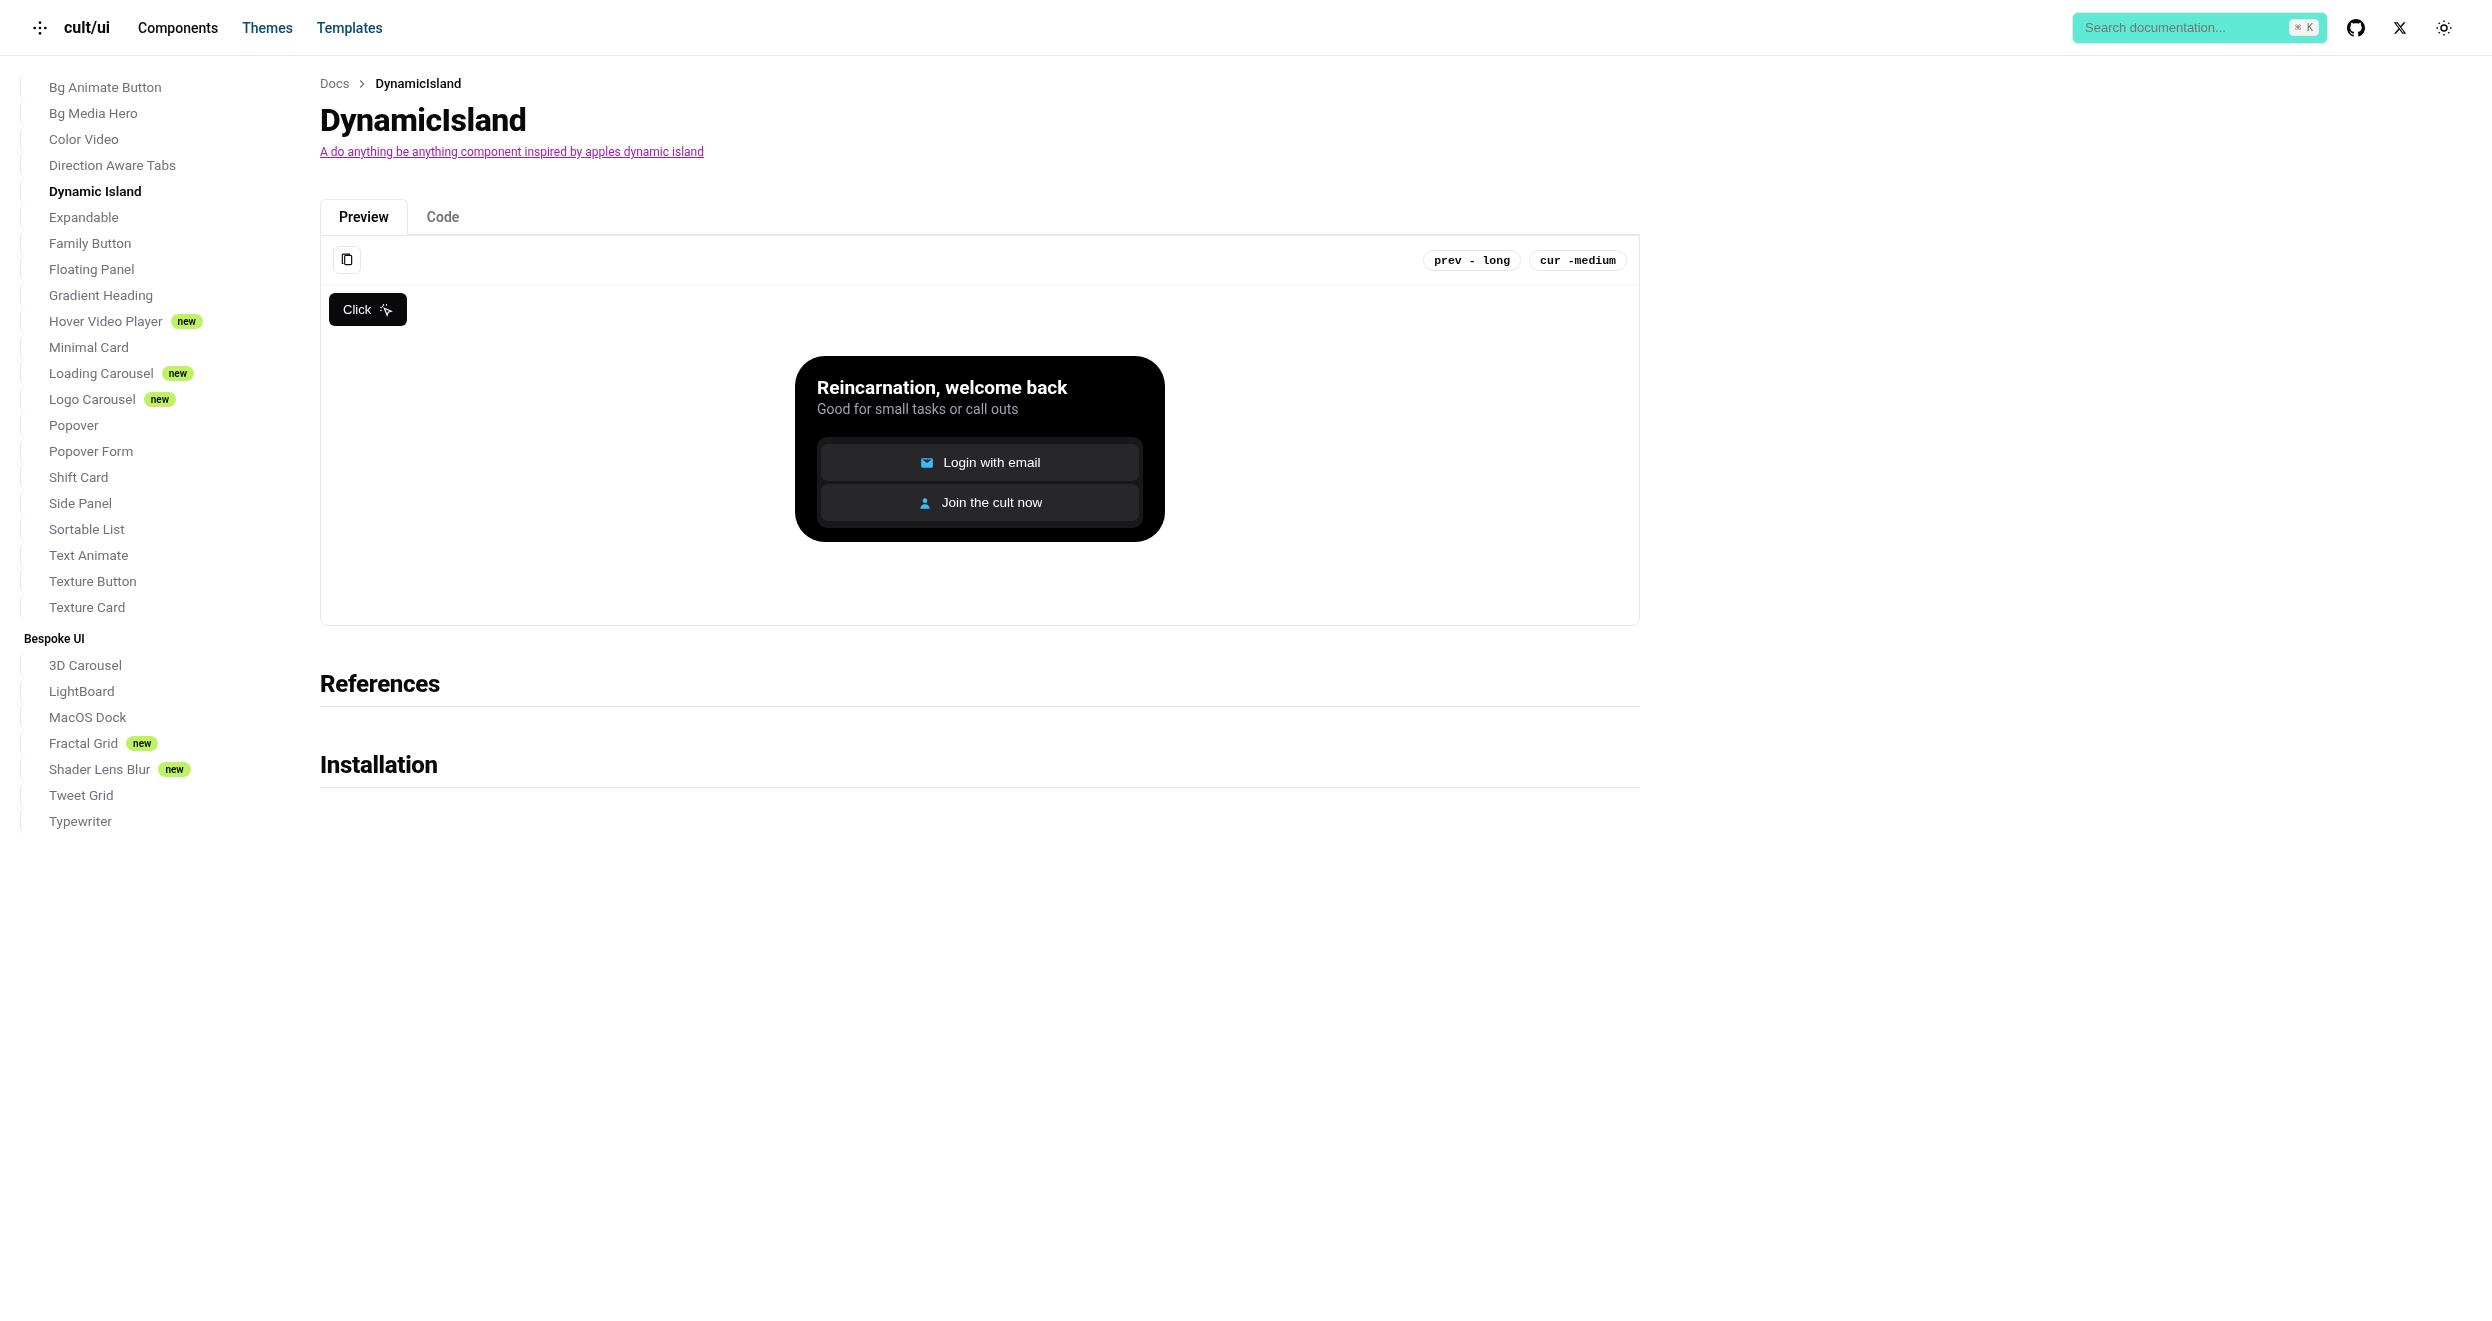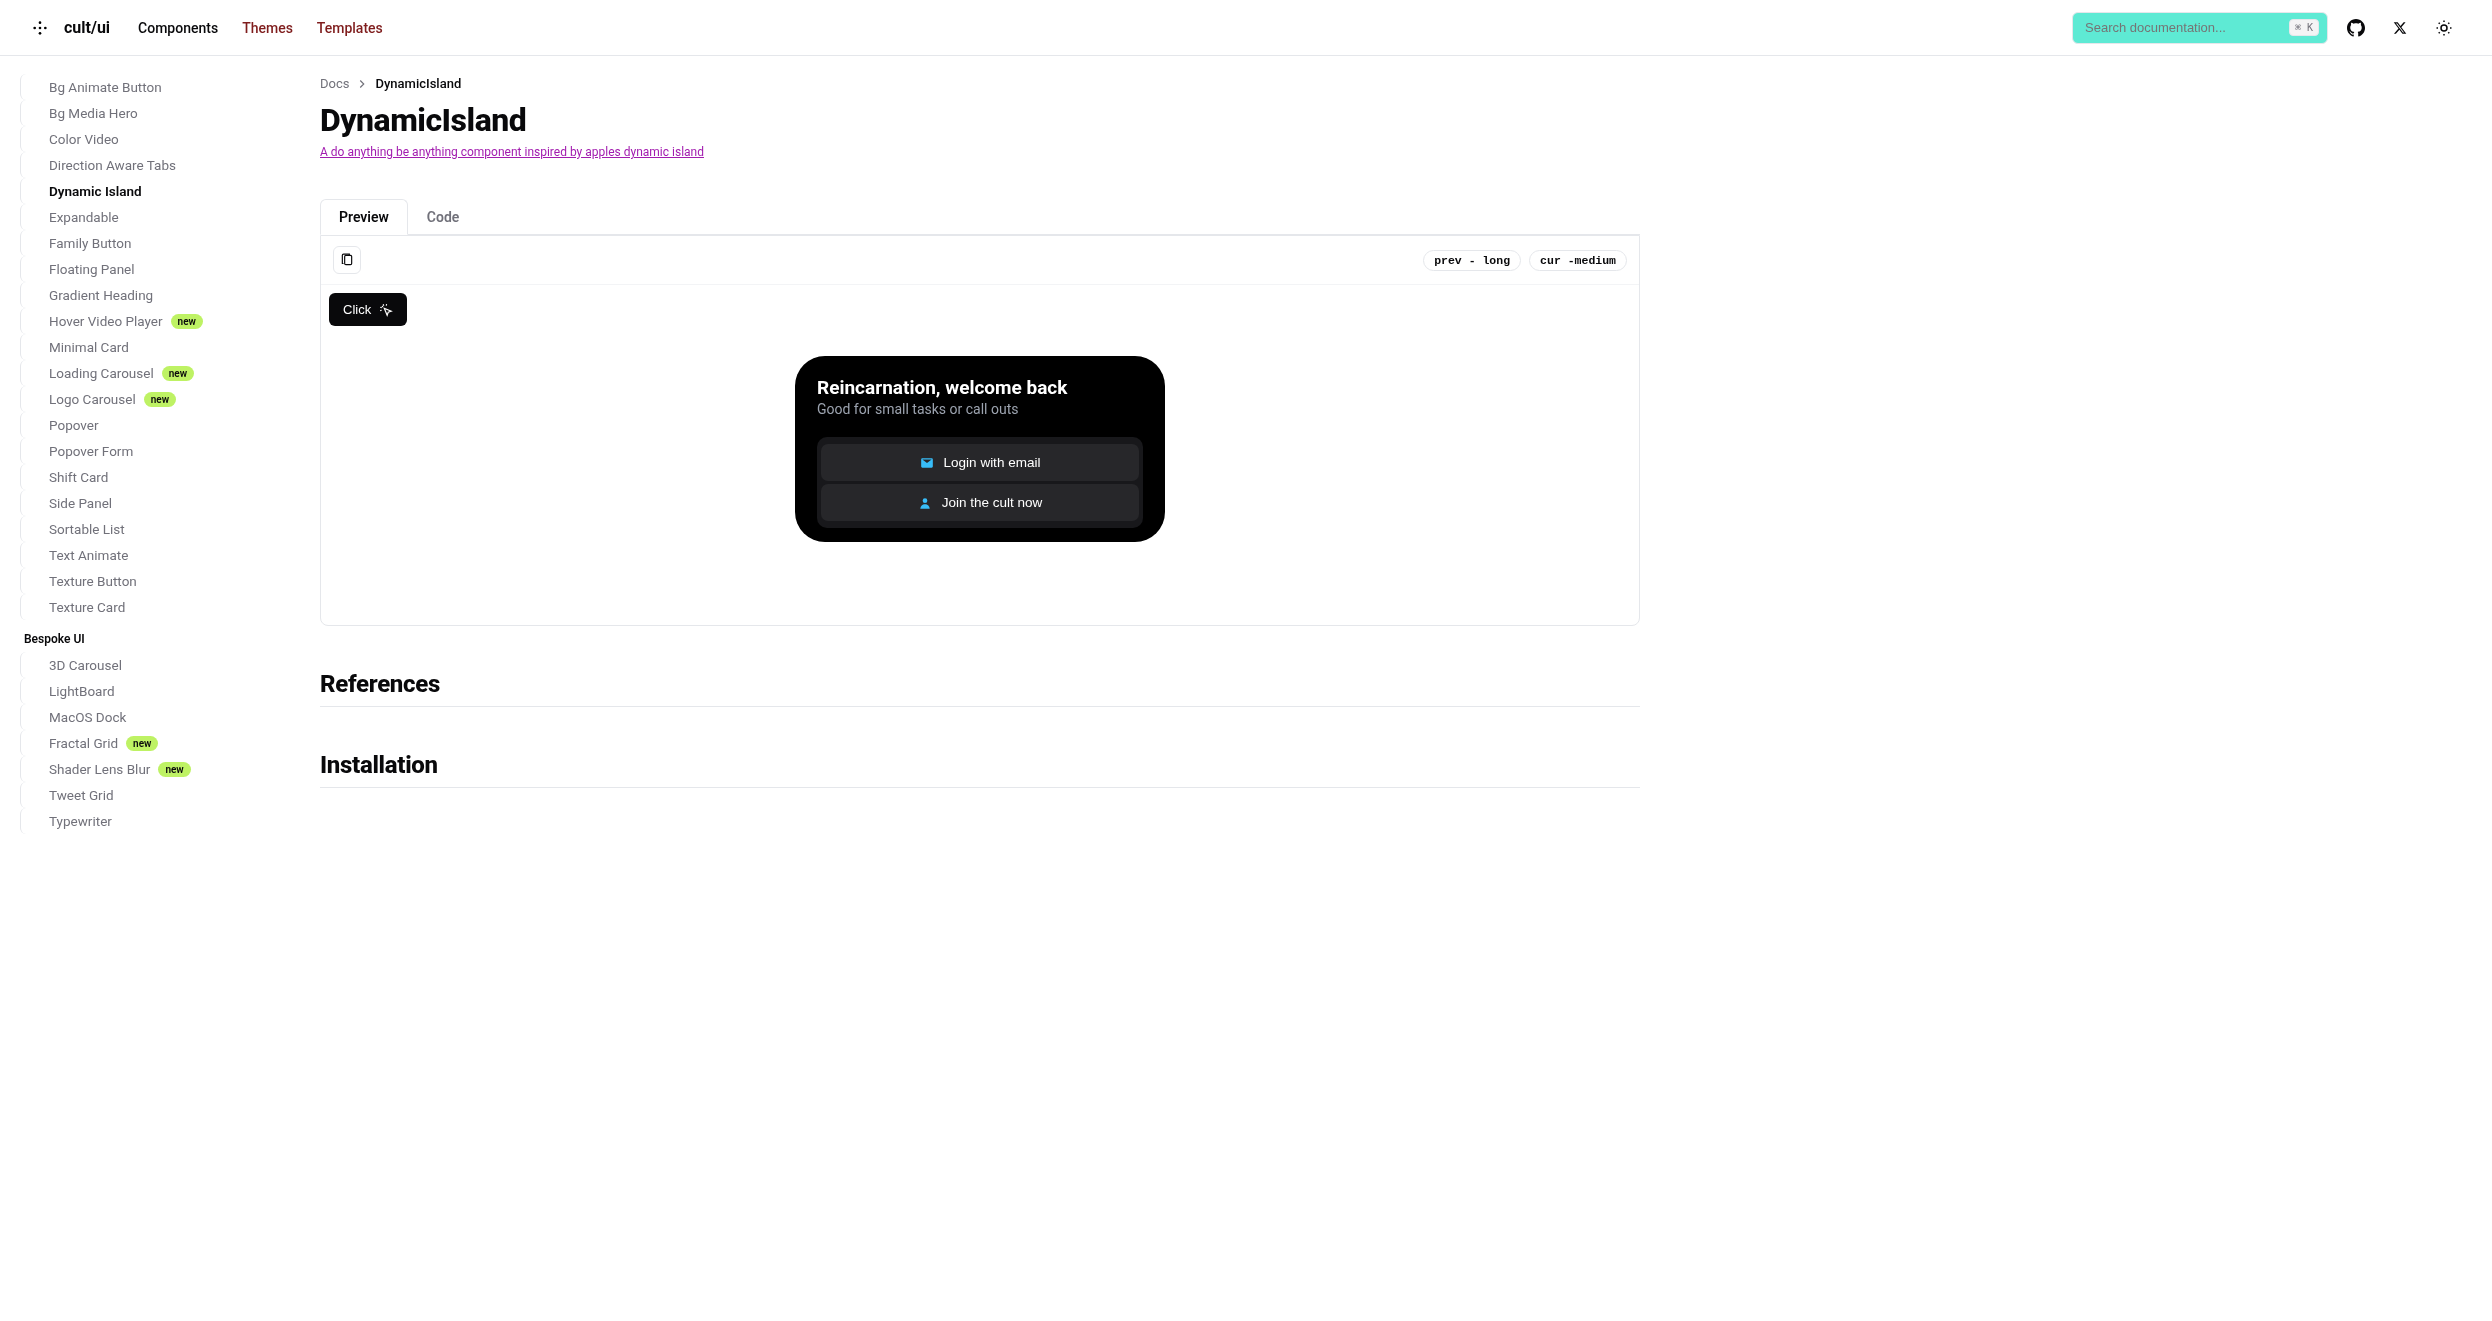--- a/index.html
+++ b/index.html
@@ -2,21 +2,21 @@
 <html><head>
 <meta charset="utf-8">
 <style>
 *{margin:0;padding:0;box-sizing:border-box;}
 body{font-family:-apple-system,BlinkMacSystemFont,"Segoe UI",Roboto,sans-serif;background:#fff;color:#09090b;font-size:14px;}
 .header{height:56px;border-bottom:1px solid #e5e7eb;display:flex;align-items:center;padding:0 32px;justify-content:space-between;}
 .header-left{display:flex;align-items:center;gap:28px;}
 .logo{display:flex;align-items:center;gap:16px;font-weight:700;font-size:16px;}
 .logo-icon{width:16px;height:16px;}
 .nav{display:flex;gap:24px;}
-.nav-link{color:#7f1d1d;font-size:14px;font-weight:500;cursor:pointer;}
+.nav-link{color:#0c4a6e;font-size:14px;font-weight:500;cursor:pointer;}
 .nav-link.active{color:#09090b;}
 .header-right{display:flex;align-items:center;gap:12px;}
 .search-box{position:relative;width:256px;height:32px;border:1px solid #e5e7eb;border-radius:6px;display:flex;align-items:center;padding:0 8px;background:#5eead4;}
 .search-input{border:none;background:transparent;outline:none;font-size:13px;color:#71717a;flex:1;padding:0 4px;}
 .kbd{font-size:10px;background:#f4f4f5;border:1px solid #e5e7eb;border-radius:4px;padding:2px 5px;color:#71717a;font-family:monospace;}
 .icon-btn{width:32px;height:32px;display:flex;align-items:center;justify-content:center;cursor:pointer;border-radius:6px;}
 .container{display:flex;min-height:calc(100vh - 56px);}
 .sidebar{width:280px;padding:18px 16px;overflow-y:auto;}
 .sidebar-item{display:flex;align-items:center;gap:8px;padding:5px 8px 5px 28px;font-size:13.5px;color:#71717a;cursor:pointer;border-radius:6px;border-left:1px solid #e5e7eb;margin-left:4px;}
 .sidebar-item.active{color:#09090b;font-weight:600;}

